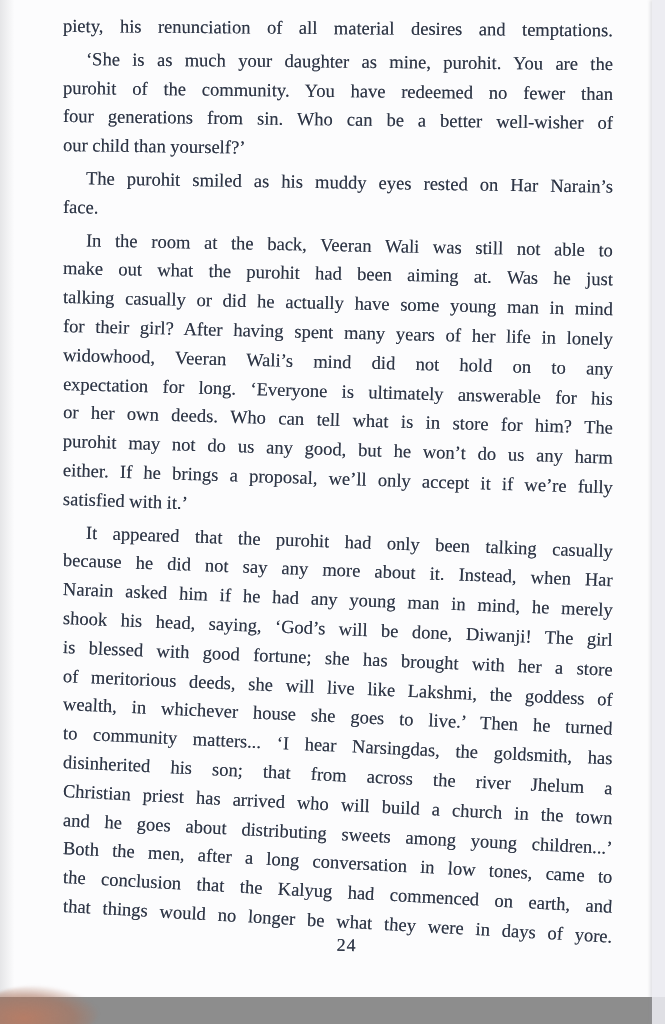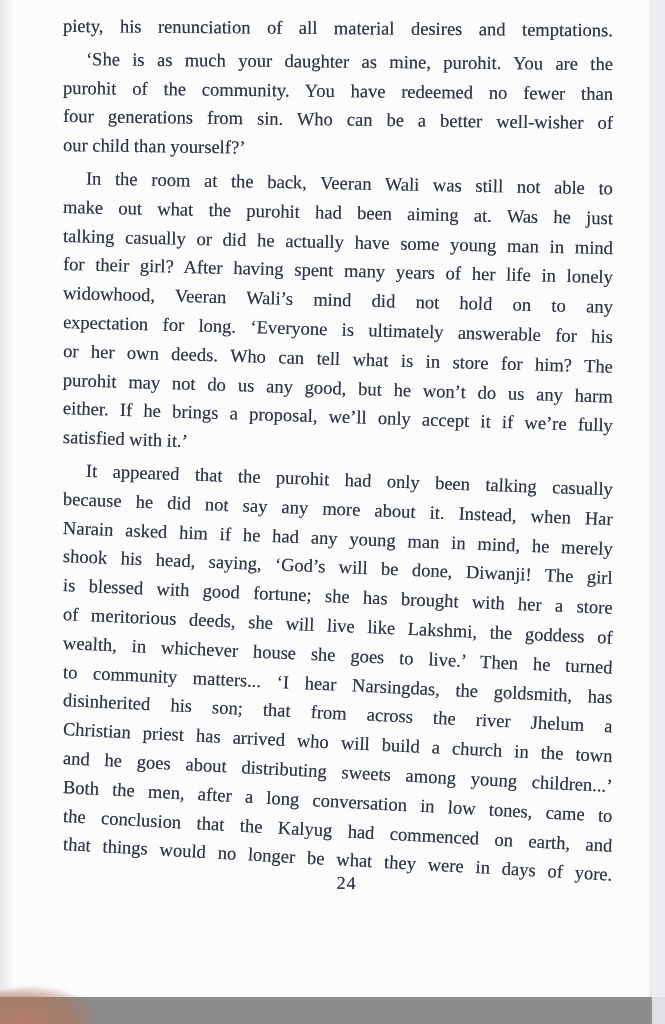--- a/index.html
+++ b/index.html
@@ -88,20 +88,24 @@
         <div class="para">
           <div class="line" style="transform: rotate(0.45deg);">piety, his renunciation of all material desires and temptations.</div>
         </div>
         <div class="para">
           <div class="line indent" style="transform: rotate(0.54deg);">‘She is as much your daughter as mine, purohit. You are the</div>
           <div class="line" style="transform: rotate(0.63deg);">purohit of the community. You have redeemed no fewer than</div>
           <div class="line" style="transform: rotate(0.73deg);">four generations from sin. Who can be a better well-wisher of</div>
           <div class="line last" style="transform: rotate(0.82deg);">our child than yourself?’</div>
         </div>
         <div class="para">
+          <div class="line indent" style="transform: rotate(0.91deg);">The purohit smiled as his muddy eyes rested on Har Narain’s</div>
+          <div class="line last" style="transform: rotate(1deg);">face.</div>
+        </div>
+        <div class="para">
           <div class="line indent" style="transform: rotate(1.09deg);">In the room at the back, Veeran Wali was still not able to</div>
           <div class="line" style="transform: rotate(1.18deg);">make out what the purohit had been aiming at. Was he just</div>
           <div class="line" style="transform: rotate(1.27deg);">talking casually or did he actually have some young man in mind</div>
           <div class="line" style="transform: rotate(1.37deg);">for their girl? After having spent many years of her life in lonely</div>
           <div class="line" style="transform: rotate(1.46deg);">widowhood, Veeran Wali’s mind did not hold on to any</div>
           <div class="line" style="transform: rotate(1.55deg);">expectation for long. ‘Everyone is ultimately answerable for his</div>
           <div class="line" style="transform: rotate(1.64deg);">or her own deeds. Who can tell what is in store for him? The</div>
           <div class="line" style="transform: rotate(1.73deg);">purohit may not do us any good, but he won’t do us any harm</div>
           <div class="line" style="transform: rotate(1.82deg);">either. If he brings a proposal, we’ll only accept it if we’re fully</div>
           <div class="line last" style="transform: rotate(1.92deg);">satisfied with it.’</div>

